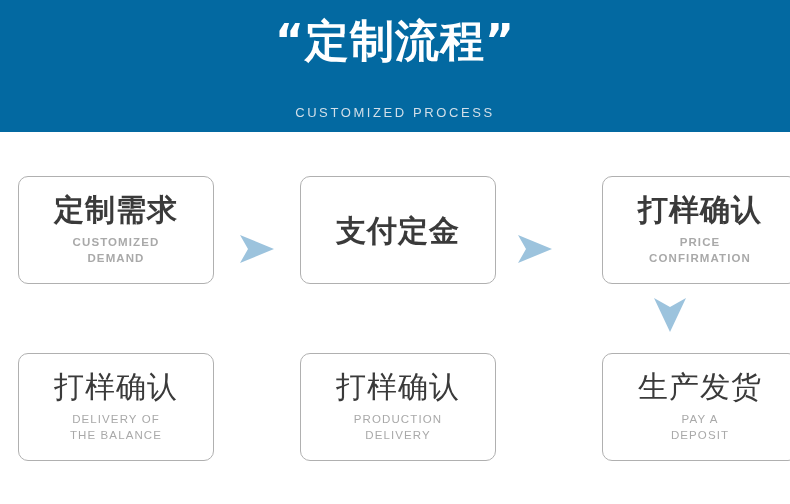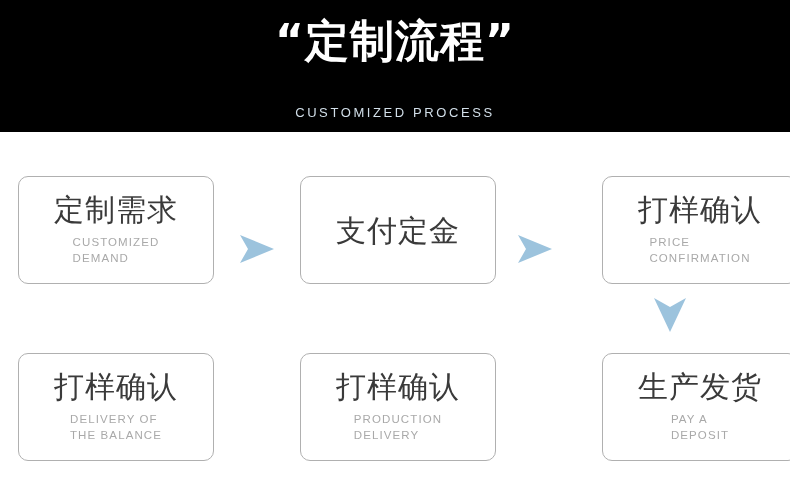--- a/index.html
+++ b/index.html
@@ -21,21 +21,21 @@
     background: #ffffff;
   }
 
   
   .banner {
     position: absolute;
     left: 0;
     top: 0;
     width: 790px;
     height: 132px;
-    background: #000000;
+    background: #0369a1;
     display: flex;
     flex-direction: column;
     align-items: center;
     justify-content: center;
     box-sizing: border-box;
     padding-top: 6px;
     gap: 12px;
   }
   .banner-title {
     color: #ffffff;
@@ -65,21 +65,21 @@
   }
 
   .row {
     position: absolute;
     left: 0;
     width: 790px;
     height: 110px;
     display: flex;
     align-items: center;
   }
-  .row-top    { top: 43px; }
+  .row-top    { top: 43px; font-weight: bold; }
   .row-bottom { top: 220px; }
 
   .card {
     position: absolute;
     width: 196px;
     height: 108px;
     box-sizing: border-box;
     border: 1px solid #b0b0b0;
     border-radius: 10px;
     background: #ffffff;
@@ -99,20 +99,21 @@
     letter-spacing: 1px;
     white-space: nowrap;
     font-family: "DejaVu Sans", "Liberation Sans", sans-serif;
   }
   .card-sub {
     margin-top: 9px;
     color: #a9a9a9;
     font-size: 11.5px;
     line-height: 1.35;
     letter-spacing: 1.1px;
+    text-align: center;
     white-space: pre-line;
   }
 
   
   .arrow {
     position: absolute;
     width: 44px;
     height: 44px;
     pointer-events: none;
   }

